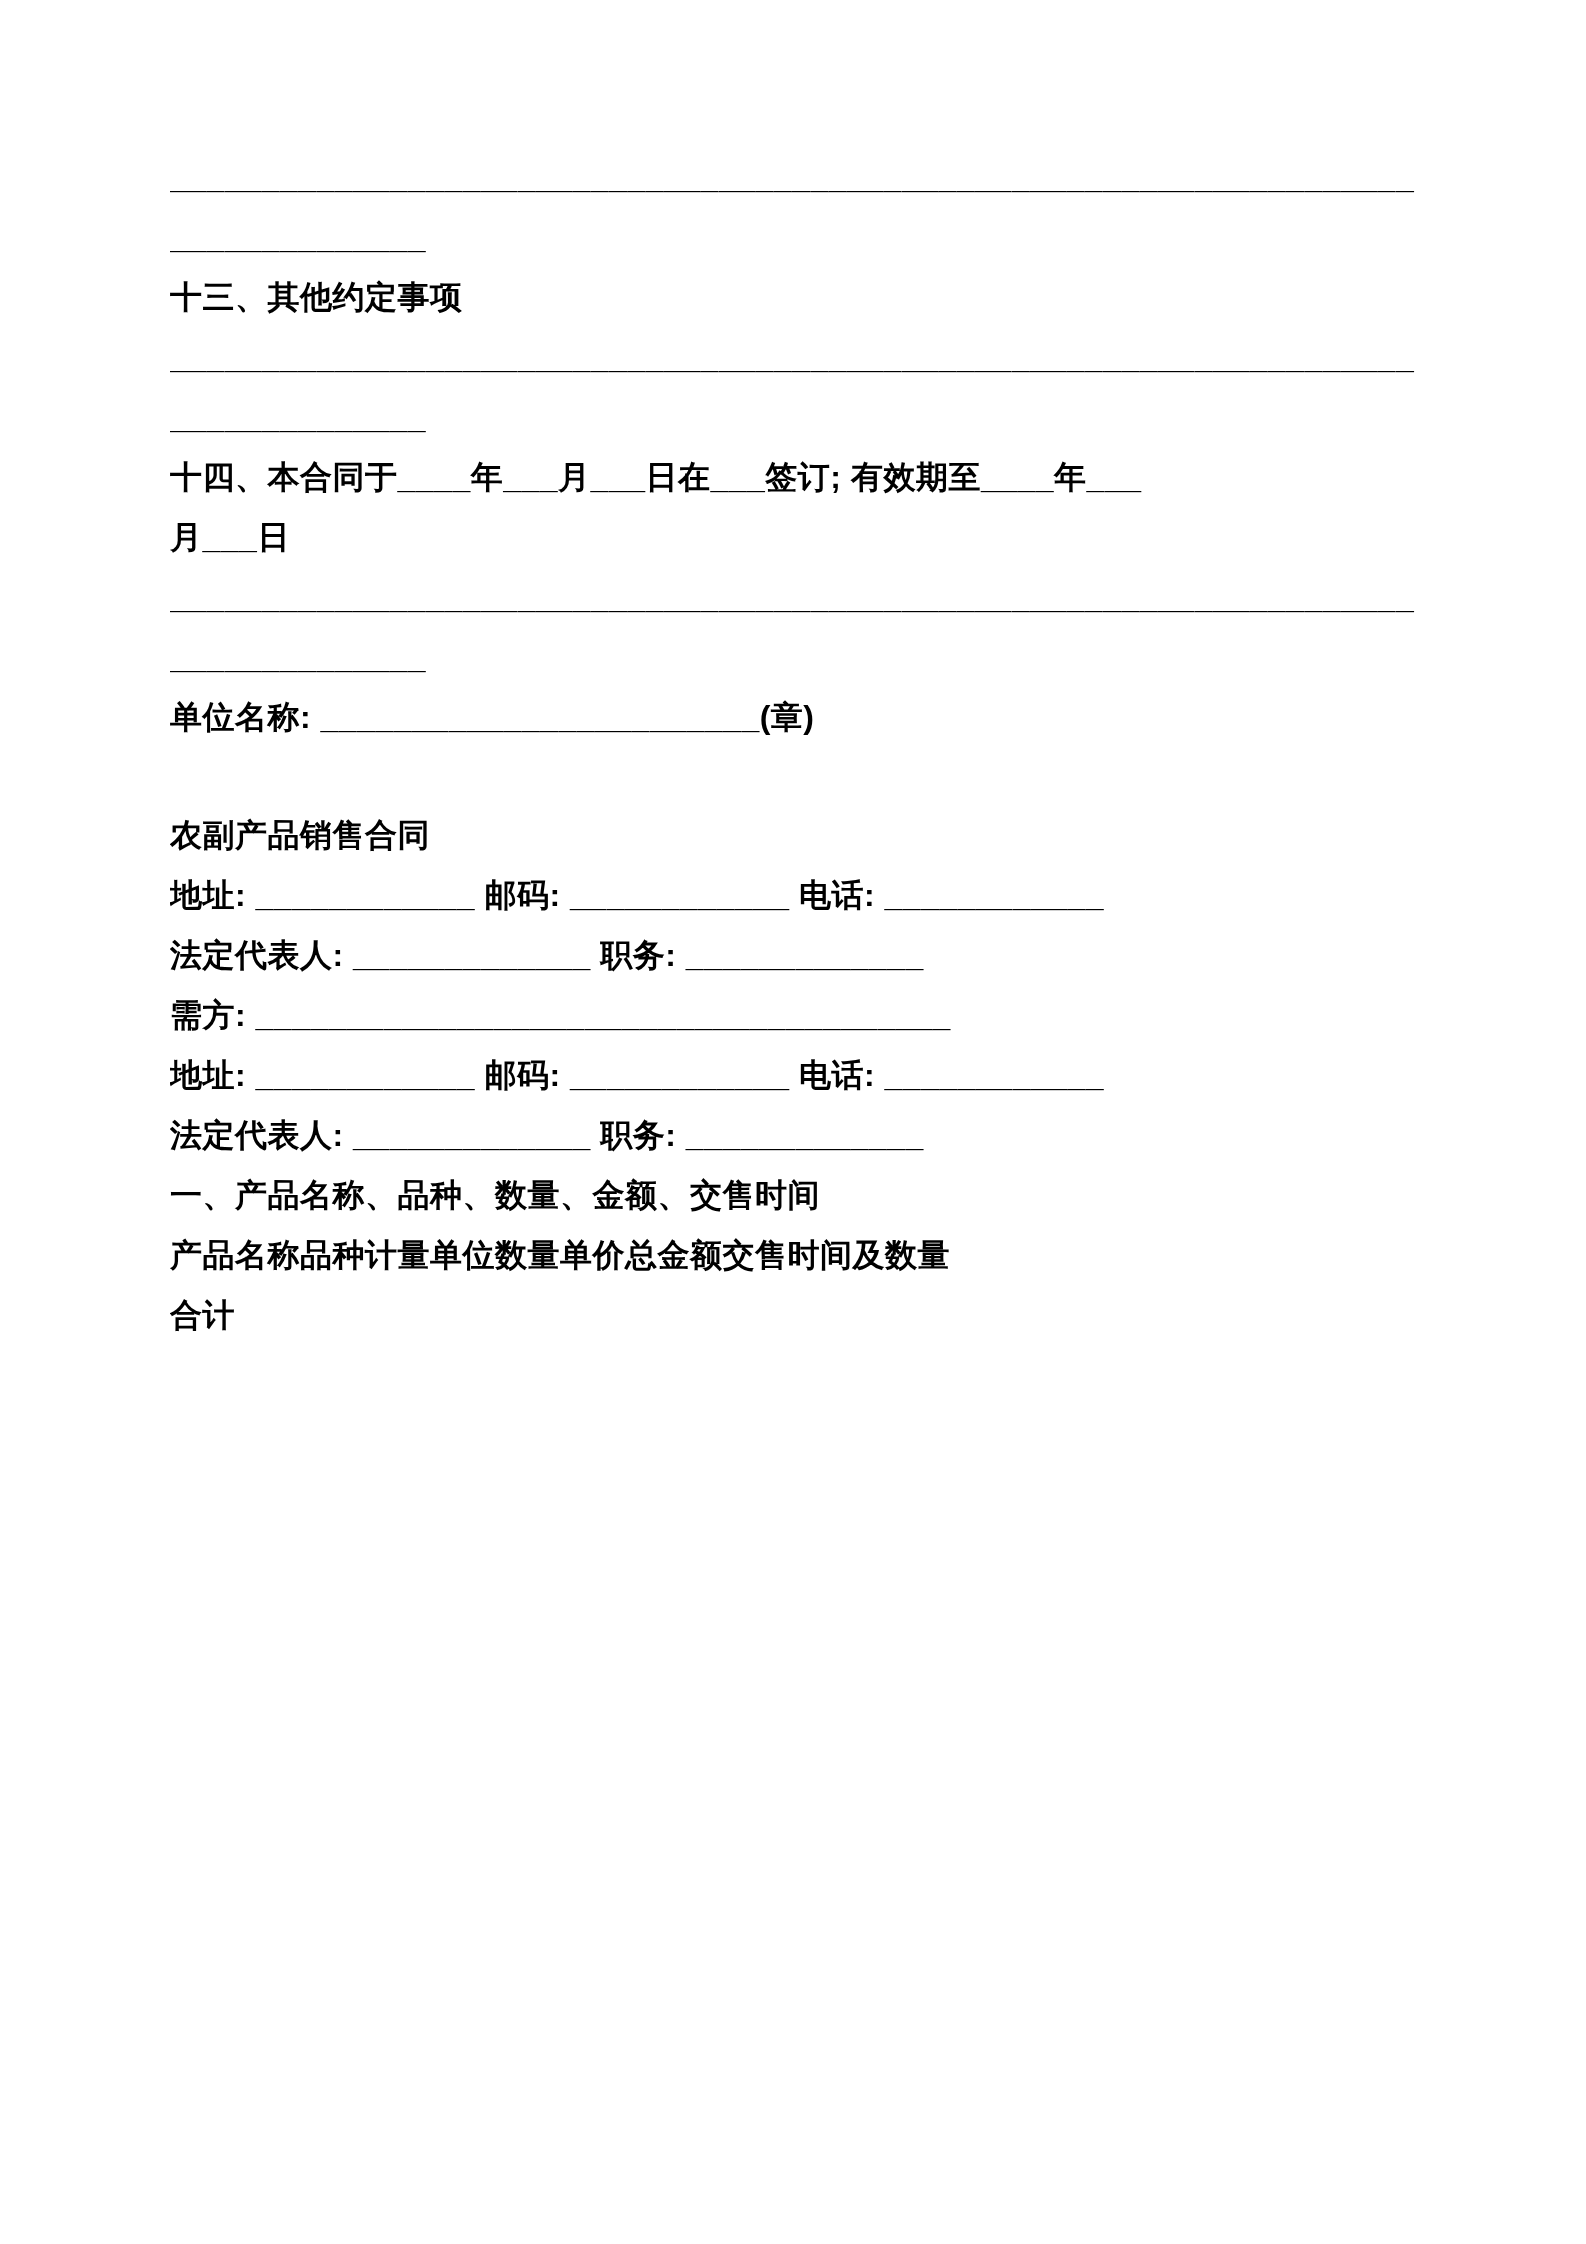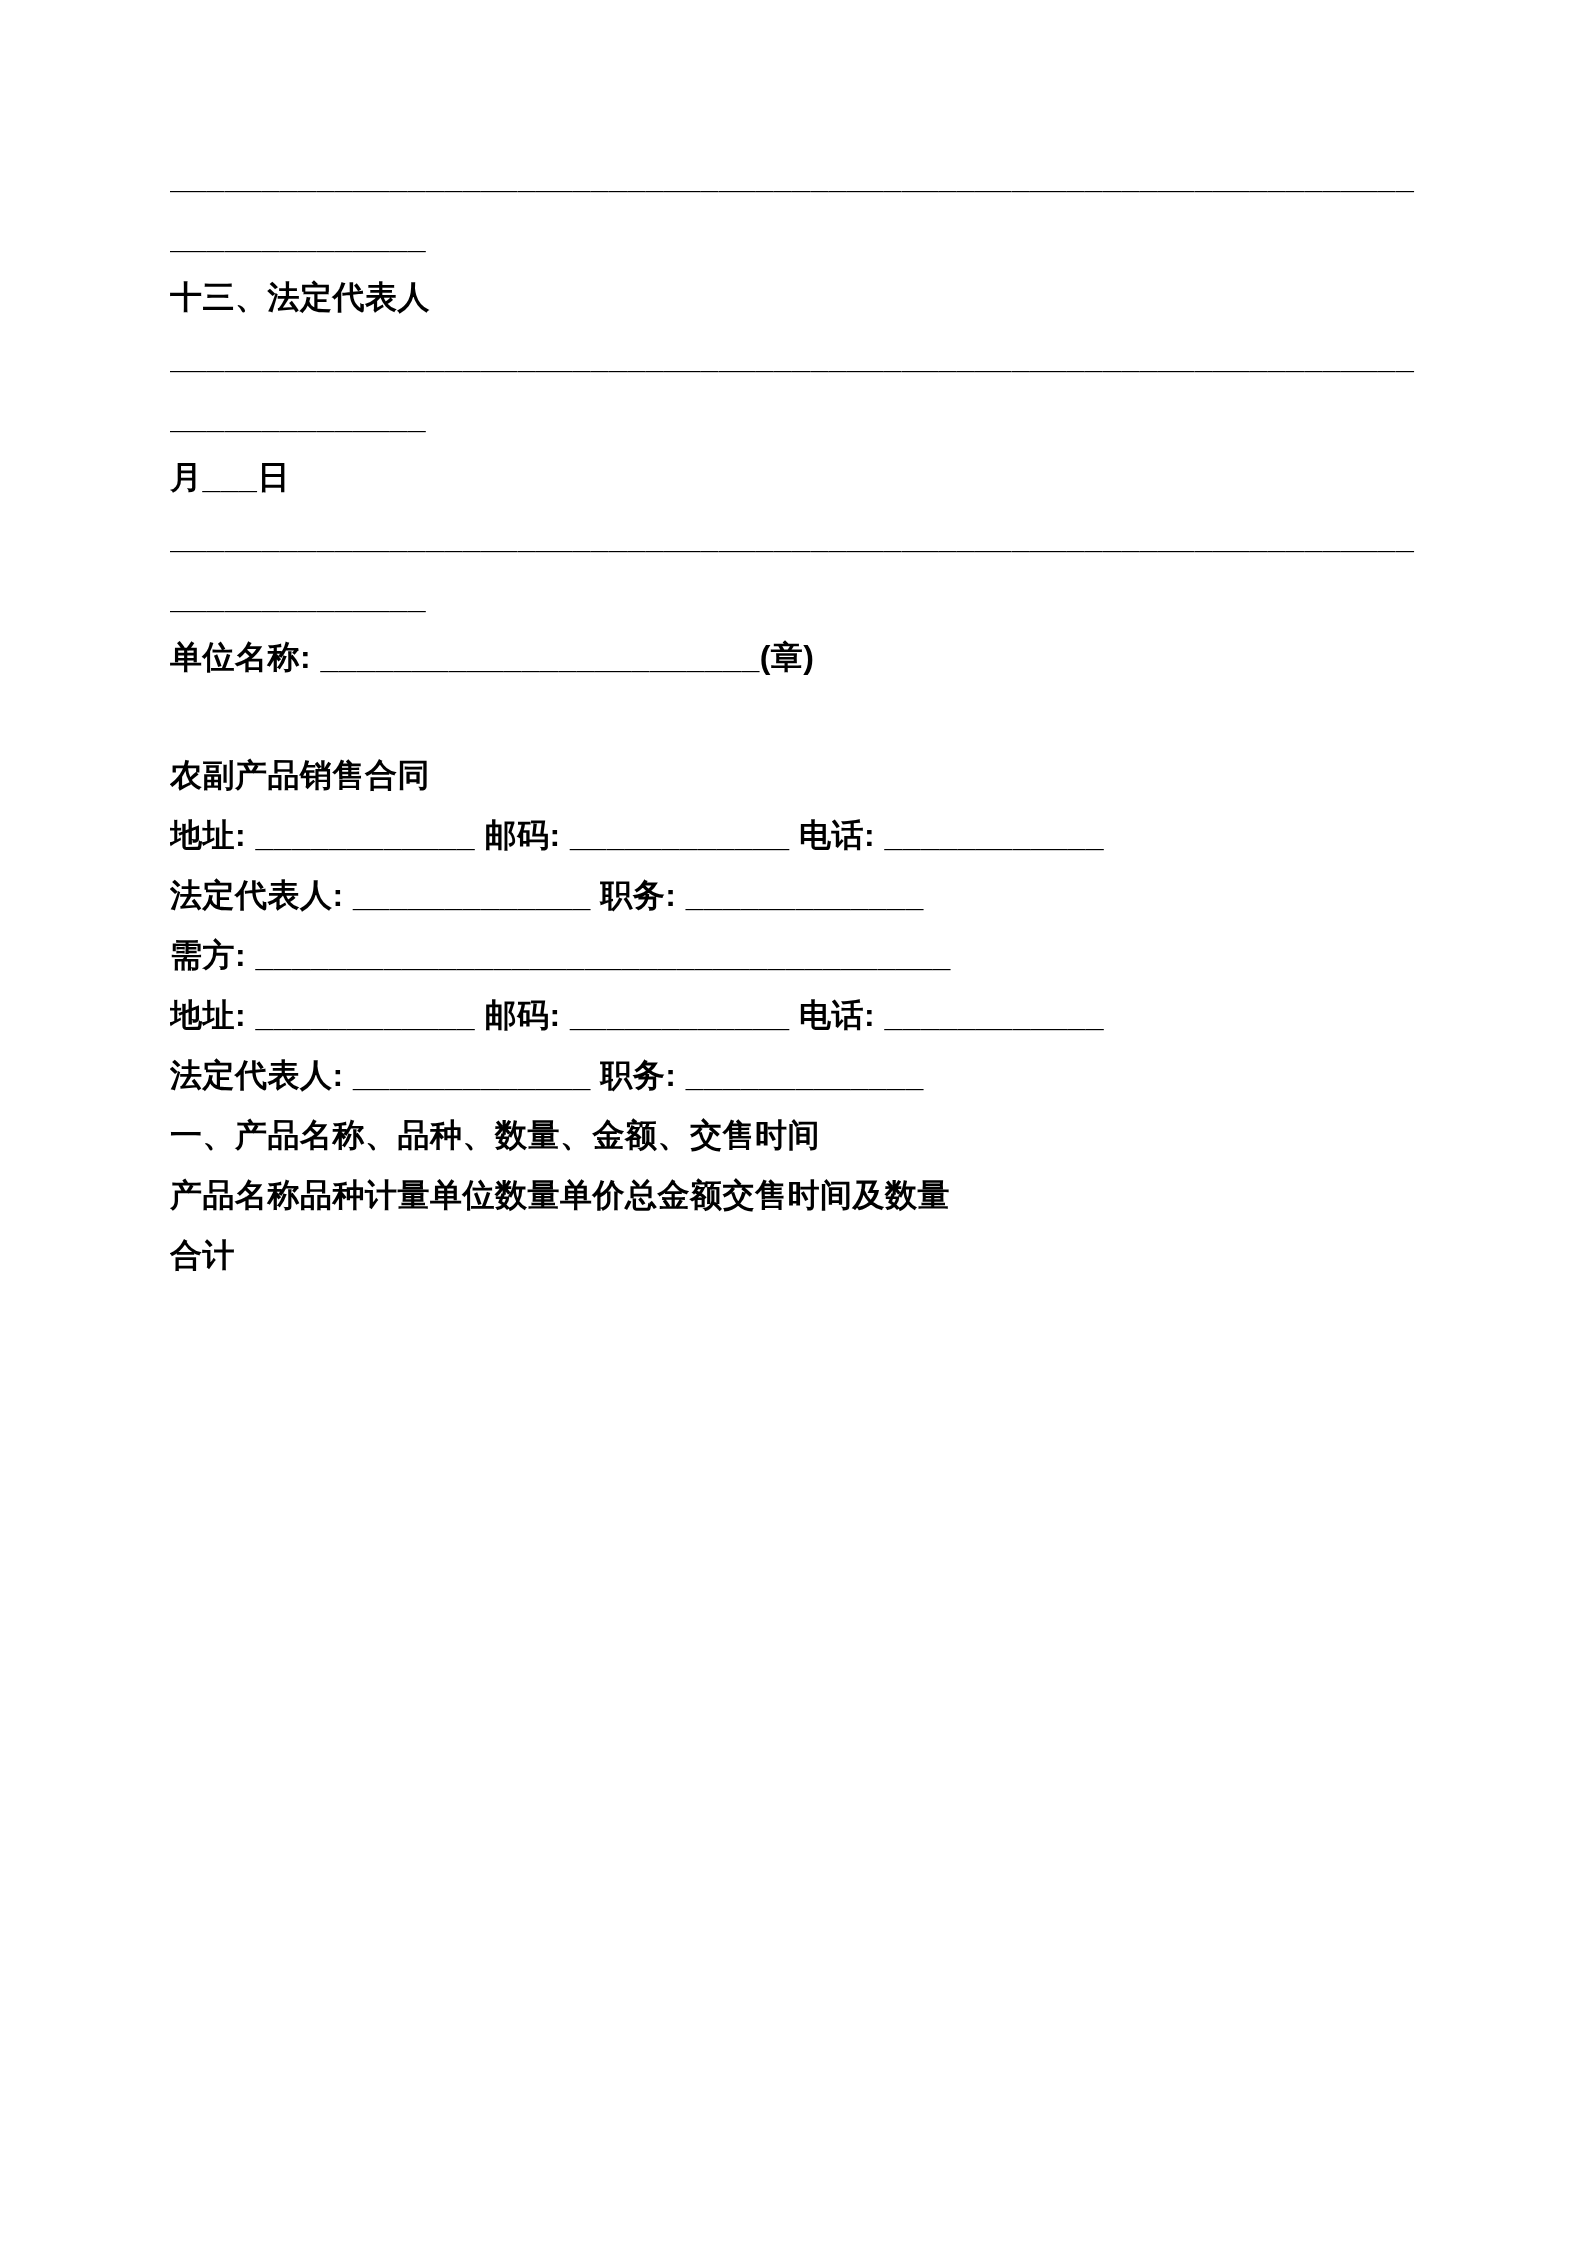--- a/index.html
+++ b/index.html
@@ -38,23 +38,24 @@
     font-weight: 700;
     font-family: Liberation Serif, serif;
   }
 </style>
 </head>
 <body>
 
 <div class="doc-page">
   <p class="doc-line">____________________________________________________________________</p>
   <p class="doc-line">______________</p>
-  <p class="doc-line">十三、法定代表人</p>
+  <p class="doc-line">十三、其他约定事项</p>
   <p class="doc-line">____________________________________________________________________</p>
   <p class="doc-line">______________</p>
+  <p class="doc-line">十四、本合同于____年___月___日在___签订; 有效期至____年___</p>
   <p class="doc-line">月___日</p>
   <p class="doc-line">____________________________________________________________________</p>
   <p class="doc-line">______________</p>
   <p class="doc-line">单位名称: ________________________(章)</p>
   <p class="doc-line spacer"></p>
   <p class="doc-line title">农副产品销售合同</p>
   <p class="doc-line">地址: ____________  邮码: ____________  电话: ____________</p>
   <p class="doc-line">法定代表人: _____________  职务: _____________</p>
   <p class="doc-line">需方: ______________________________________</p>
   <p class="doc-line">地址: ____________  邮码: ____________  电话: ____________</p>

